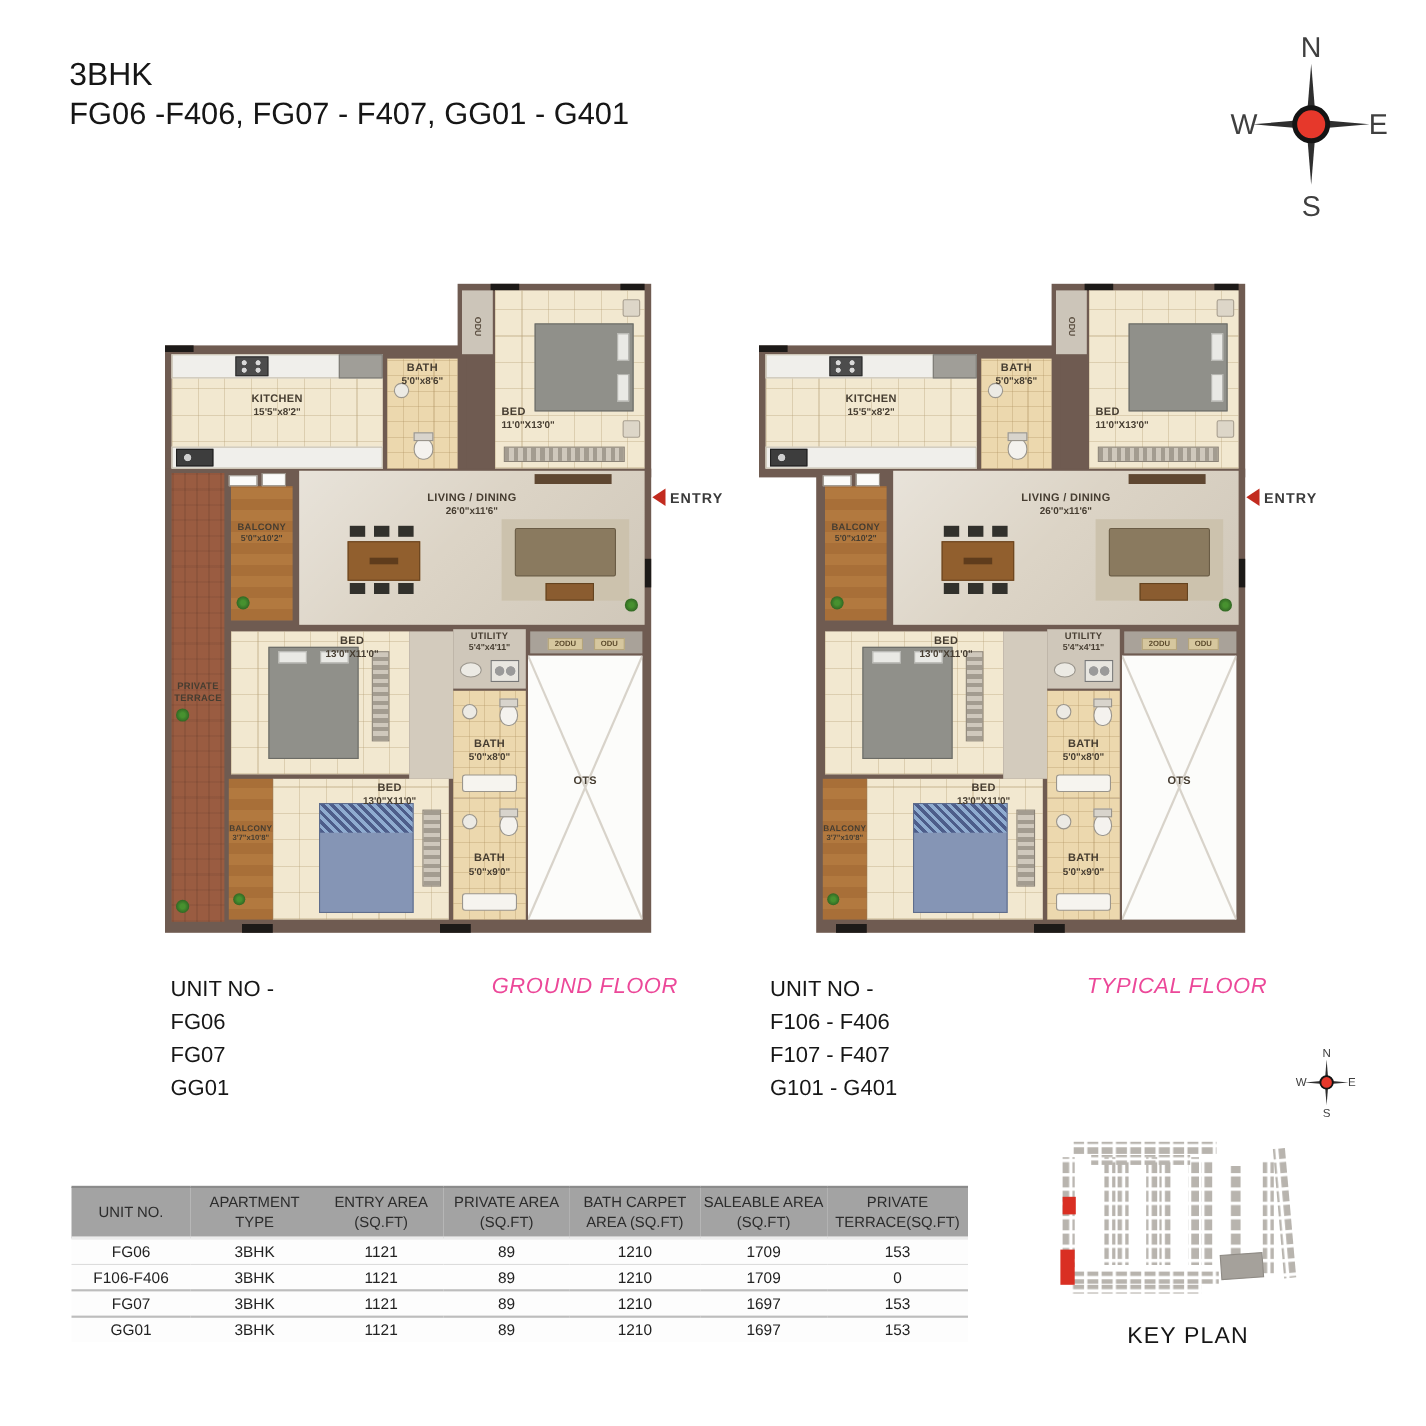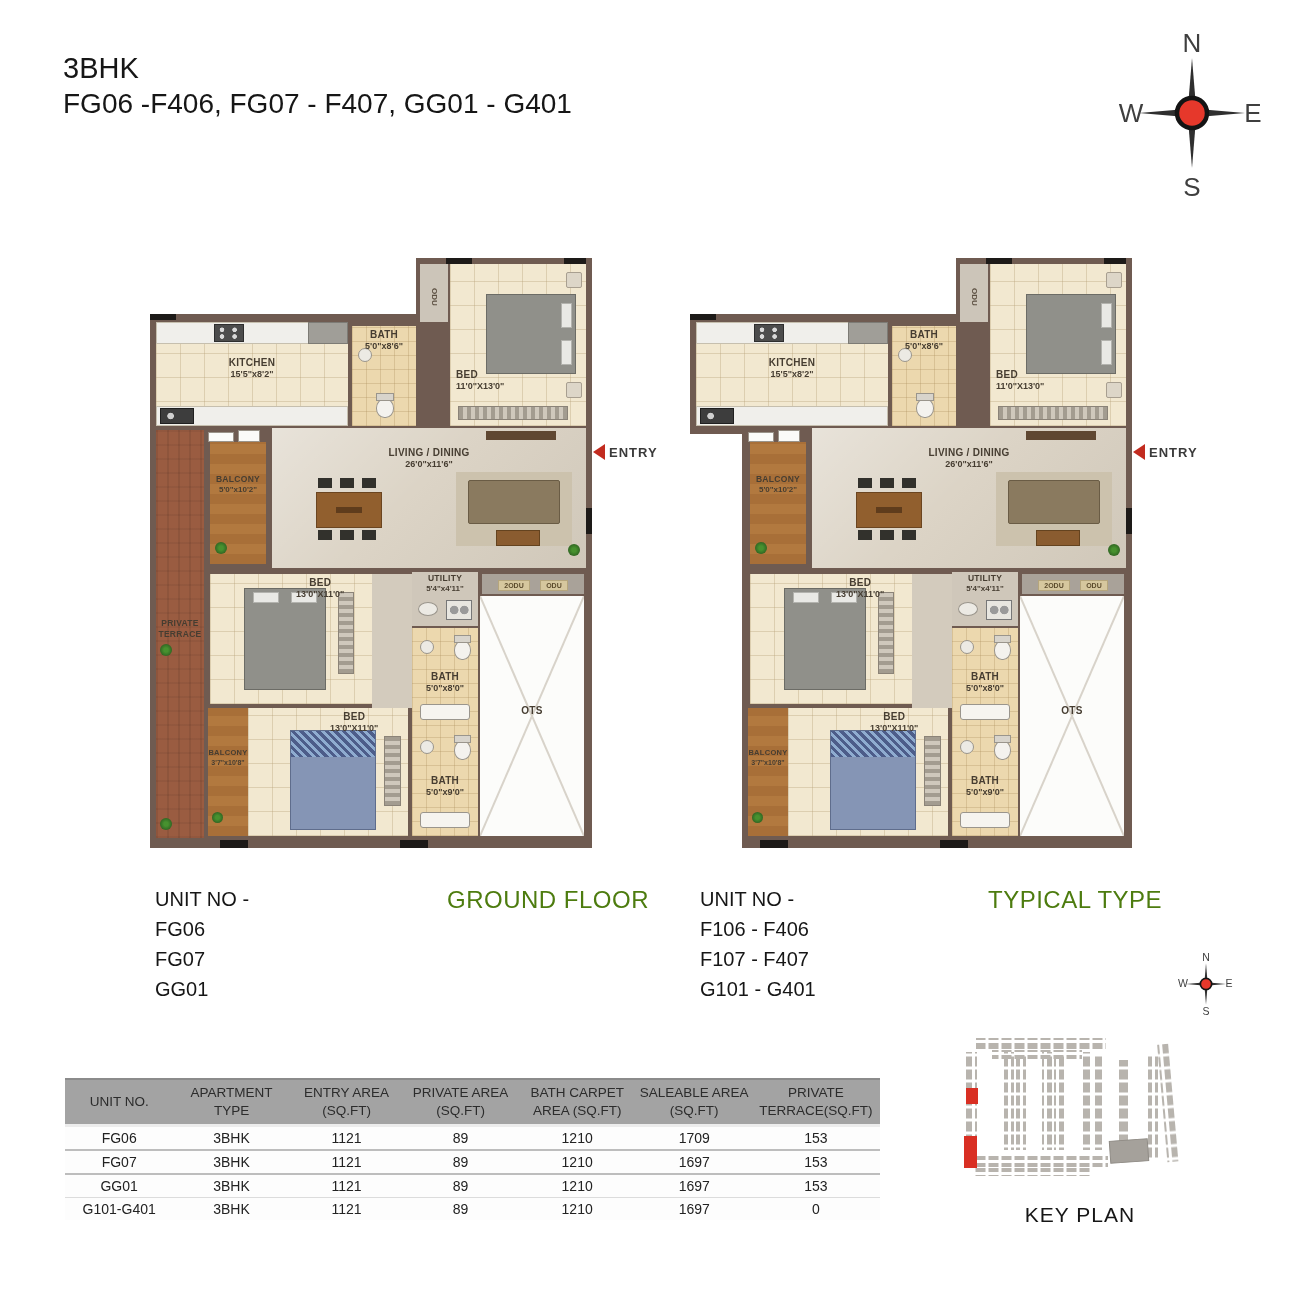--- a/index.html
+++ b/index.html
@@ -3,21 +3,21 @@
 <meta charset="utf-8">
 <style>
   html,body{margin:0;padding:0;background:#ffffff;}
   .page{position:relative;width:1296px;height:1296px;background:#ffffff;overflow:hidden;
         font-family:"Liberation Sans", sans-serif;color:#1b1b1b;}
 
   
   .title1{position:absolute;left:63px;top:52px;font-size:29px;color:#161616;}
   .title2{position:absolute;left:63px;top:88px;font-size:28px;color:#161616;}
   .unit-block{position:absolute;font-size:20px;line-height:30px;color:#161616;}
-  .floor-label{position:absolute;font-size:24px;color:#4d7c0f;letter-spacing:.5px;}
+  .floor-label{position:absolute;font-size:20px;color:#ec4899;letter-spacing:.5px;font-style:italic;}
 
   
   .compass{position:absolute;}
   .compass text{fill:#3f3f3f;font-family:"Liberation Sans",sans-serif;}
 
   
   .plan{position:absolute;width:442px;height:590px;}
   .slab{position:absolute;background:#6f5b51;}
   .wseg{position:absolute;background:#1d1a18;}
   .rm{position:absolute;box-sizing:border-box;}
@@ -420,21 +420,21 @@
     <div>GG01</div>
   </div>
   <div class="floor-label" style="left:447px;top:886px">GROUND FLOOR</div>
 
   <div class="unit-block" style="left:700px;top:884px">
     <div>UNIT NO -</div>
     <div>F106 - F406</div>
     <div>F107 - F407</div>
     <div>G101 - G401</div>
   </div>
-  <div class="floor-label" style="left:988px;top:886px">TYPICAL TYPE</div>
+  <div class="floor-label" style="left:988px;top:886px">TYPICAL FLOOR</div>
 
   <table class="area-table">
     <thead>
       <tr>
         <th style="width:110px">
             <span>UNIT NO.</span>
             <span></span>
           </th>
         <th style="width:115px">
             <span>APARTMENT</span>
@@ -464,47 +464,47 @@
     </thead>
     <tbody>
       <tr>
         <td>FG06</td>
           <td>3BHK</td>
           <td>1121</td>
           <td>89</td>
           <td>1210</td>
           <td>1709</td>
           <td>153</td>
+      </tr>
+      <tr>
+        <td>F106-F406</td>
+          <td>3BHK</td>
+          <td>1121</td>
+          <td>89</td>
+          <td>1210</td>
+          <td>1709</td>
+          <td>0</td>
       </tr>
       <tr class="grp">
         <td>FG07</td>
           <td>3BHK</td>
           <td>1121</td>
           <td>89</td>
           <td>1210</td>
           <td>1697</td>
           <td>153</td>
       </tr>
       <tr class="grp">
         <td>GG01</td>
           <td>3BHK</td>
           <td>1121</td>
           <td>89</td>
           <td>1210</td>
           <td>1697</td>
           <td>153</td>
-      </tr>
-      <tr>
-        <td>G101-G401</td>
-          <td>3BHK</td>
-          <td>1121</td>
-          <td>89</td>
-          <td>1210</td>
-          <td>1697</td>
-          <td>0</td>
       </tr>
     </tbody>
   </table>
 
   <svg class="compass" style="left:1177px;top:952px" width="58" height="64" viewBox="0 0 150 170">
     <polygon points="75,30 70.5,85 75,140 79.5,85" fill="#2f2f2f"></polygon>
     <polygon points="22,85 75,80.5 128,85 75,89.5" fill="#2f2f2f"></polygon>
     <circle cx="75" cy="85" r="15" fill="#e6382b" stroke="#141414" stroke-width="4.5"></circle>
     <text x="75" y="24" text-anchor="middle" font-size="28">N</text>
     <text x="75" y="168" text-anchor="middle" font-size="28">S</text>

